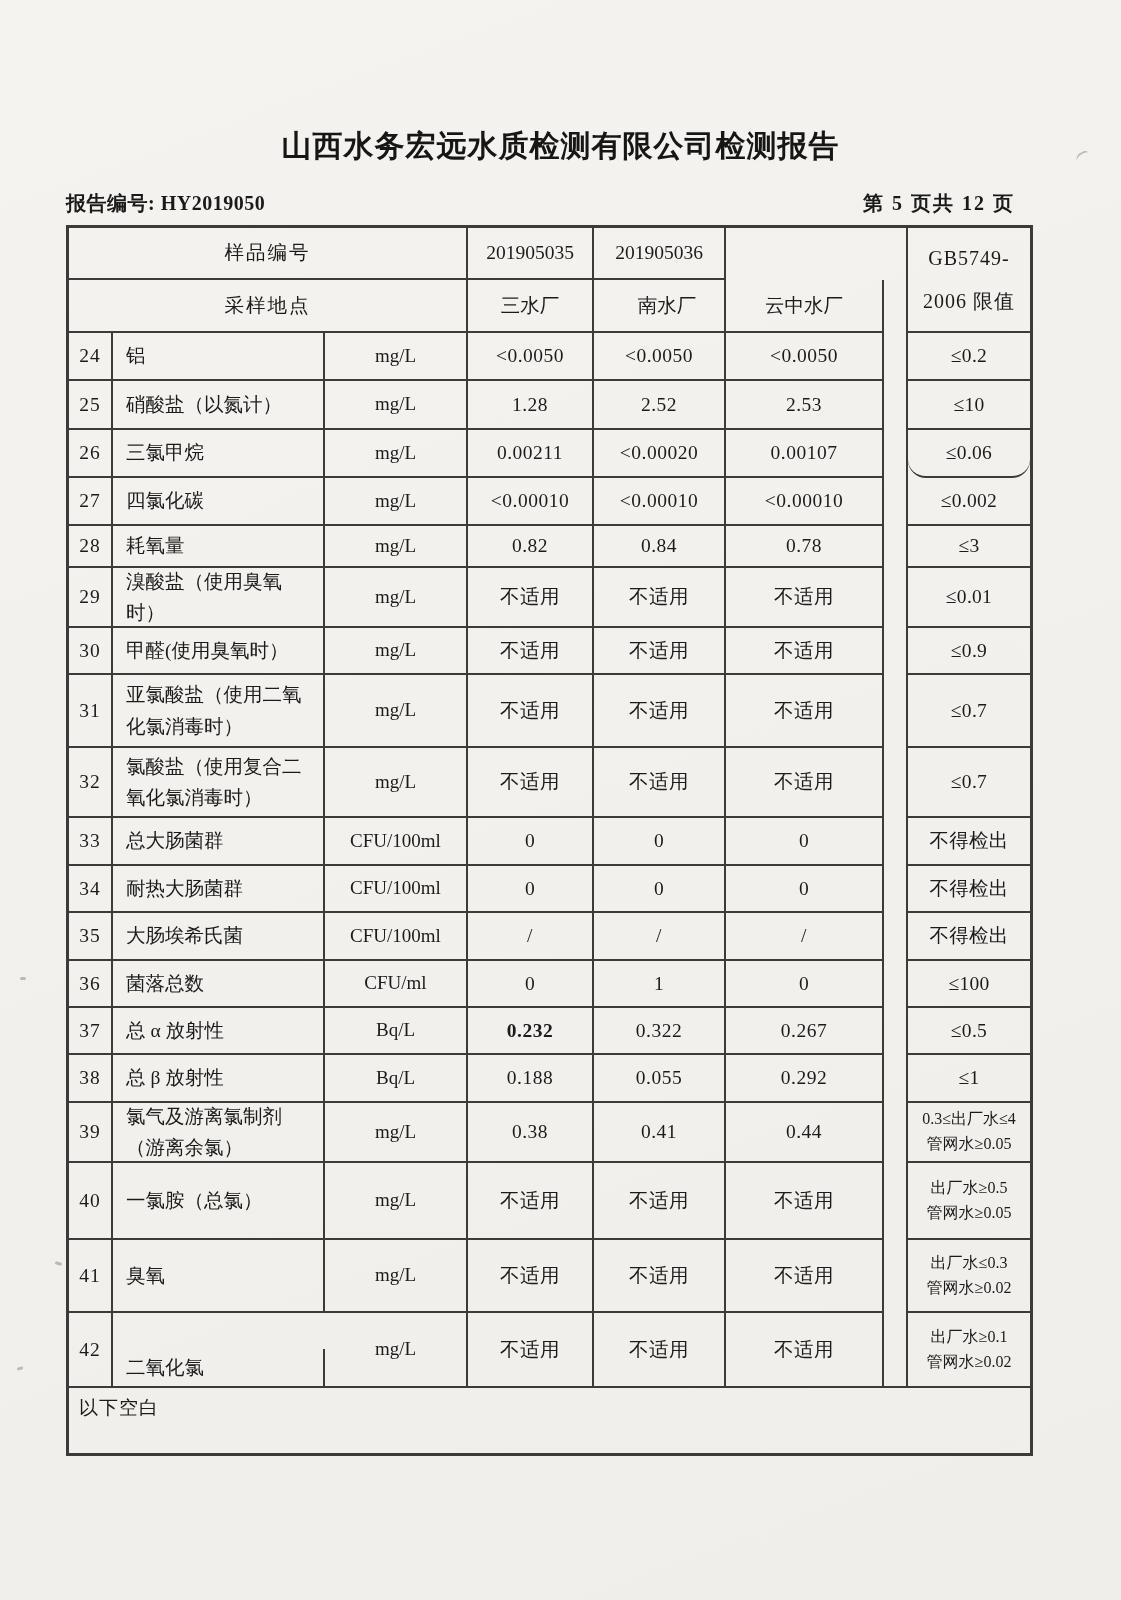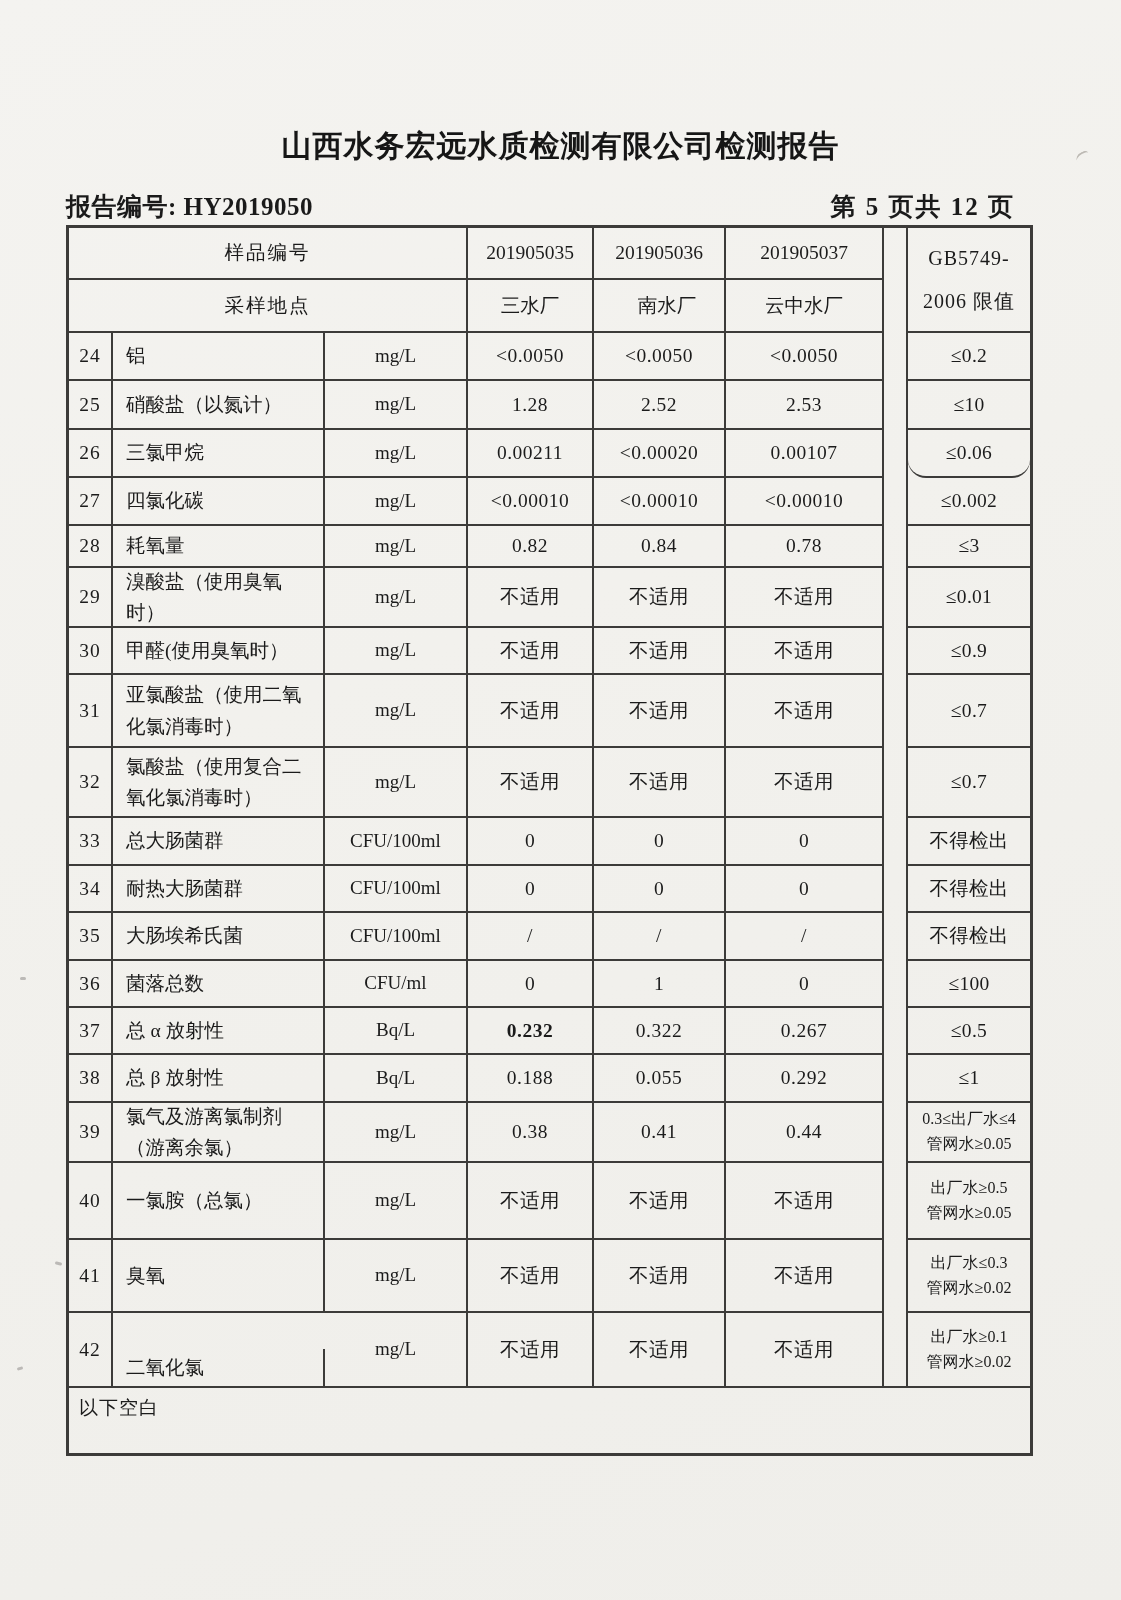--- a/index.html
+++ b/index.html
@@ -24,21 +24,21 @@
   }
   .doc-title{
     position:absolute;top:126px;left:0;width:100%;
     text-align:center;
     font-size:30px;font-weight:700;letter-spacing:1px;
     color:#161616;
   }
   .meta-row{
     position:absolute;top:190px;left:66px;width:949px;
     display:flex;justify-content:space-between;align-items:flex-end;
-    font-size:25px;font-weight:700;color:#1a1a1a;
+    font-size:20px;font-weight:700;color:#1a1a1a;
   }
   .meta-left{letter-spacing:.5px;}
   .meta-right{letter-spacing:2px;}
   :root{--line:#3c3b39;}
   .report-table{
     position:absolute;top:225px;left:66px;width:967px;
     display:grid;
     grid-template-columns:44px 212px 143px 126px 132px 158px 24px auto;
     grid-template-rows:52px 53px 48px 49px 48px 48px 42px 60px 47px 73px 70px 48px 47px 48px 47px 47px 48px 60px 77px 73px 75px 65px;
     border:3px solid var(--line);
@@ -93,21 +93,20 @@
       <span>HY2019050</span>
     </div>
     <div class="meta-right">第 5 页共 12 页</div>
   </div>
 
   <div class="report-table" id="grid">
 
     <div class="cell h-sample">样品编号</div>
     <div class="cell h-v1">201905035</div>
     <div class="cell h-v2">201905036</div>
-    <div class="cell h-v3">201905037</div>
 
     <div class="cell h-limit">
       <div>GB5749-</div>
       <div>2006 限值</div>
     </div>
 
     <div class="cell h-site">采样地点</div>
     <div class="cell h-s1">三水厂</div>
     <div class="cell h-s2">南水厂</div>
     <div class="cell h-s3">云中水厂</div>

